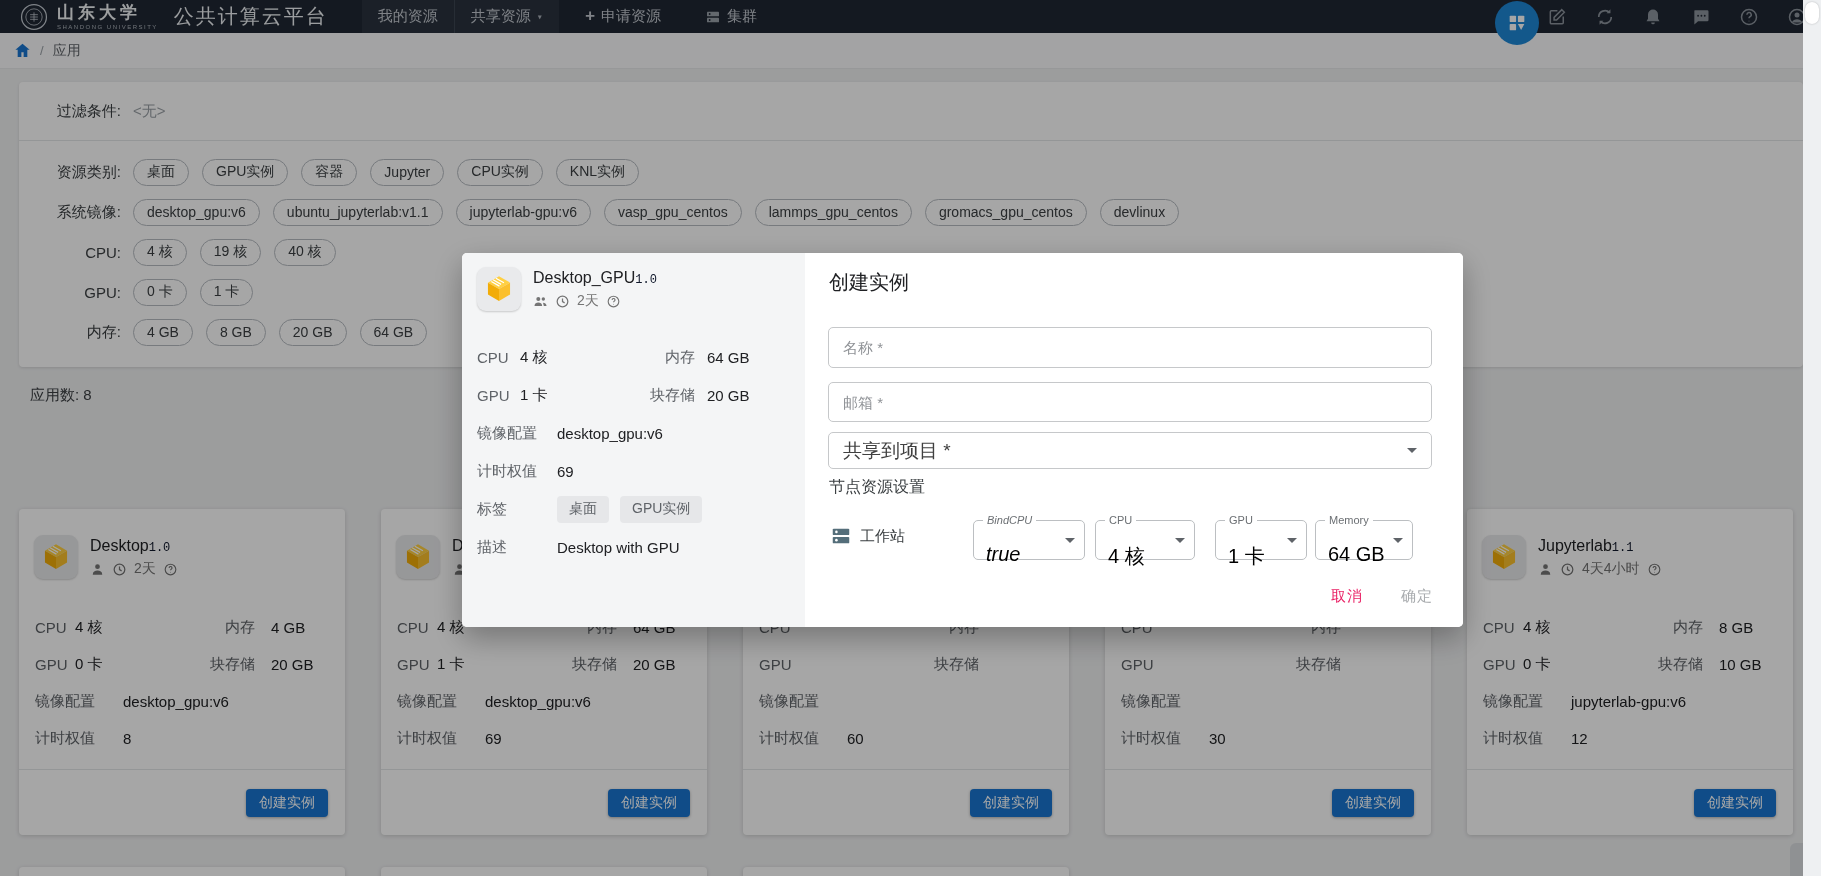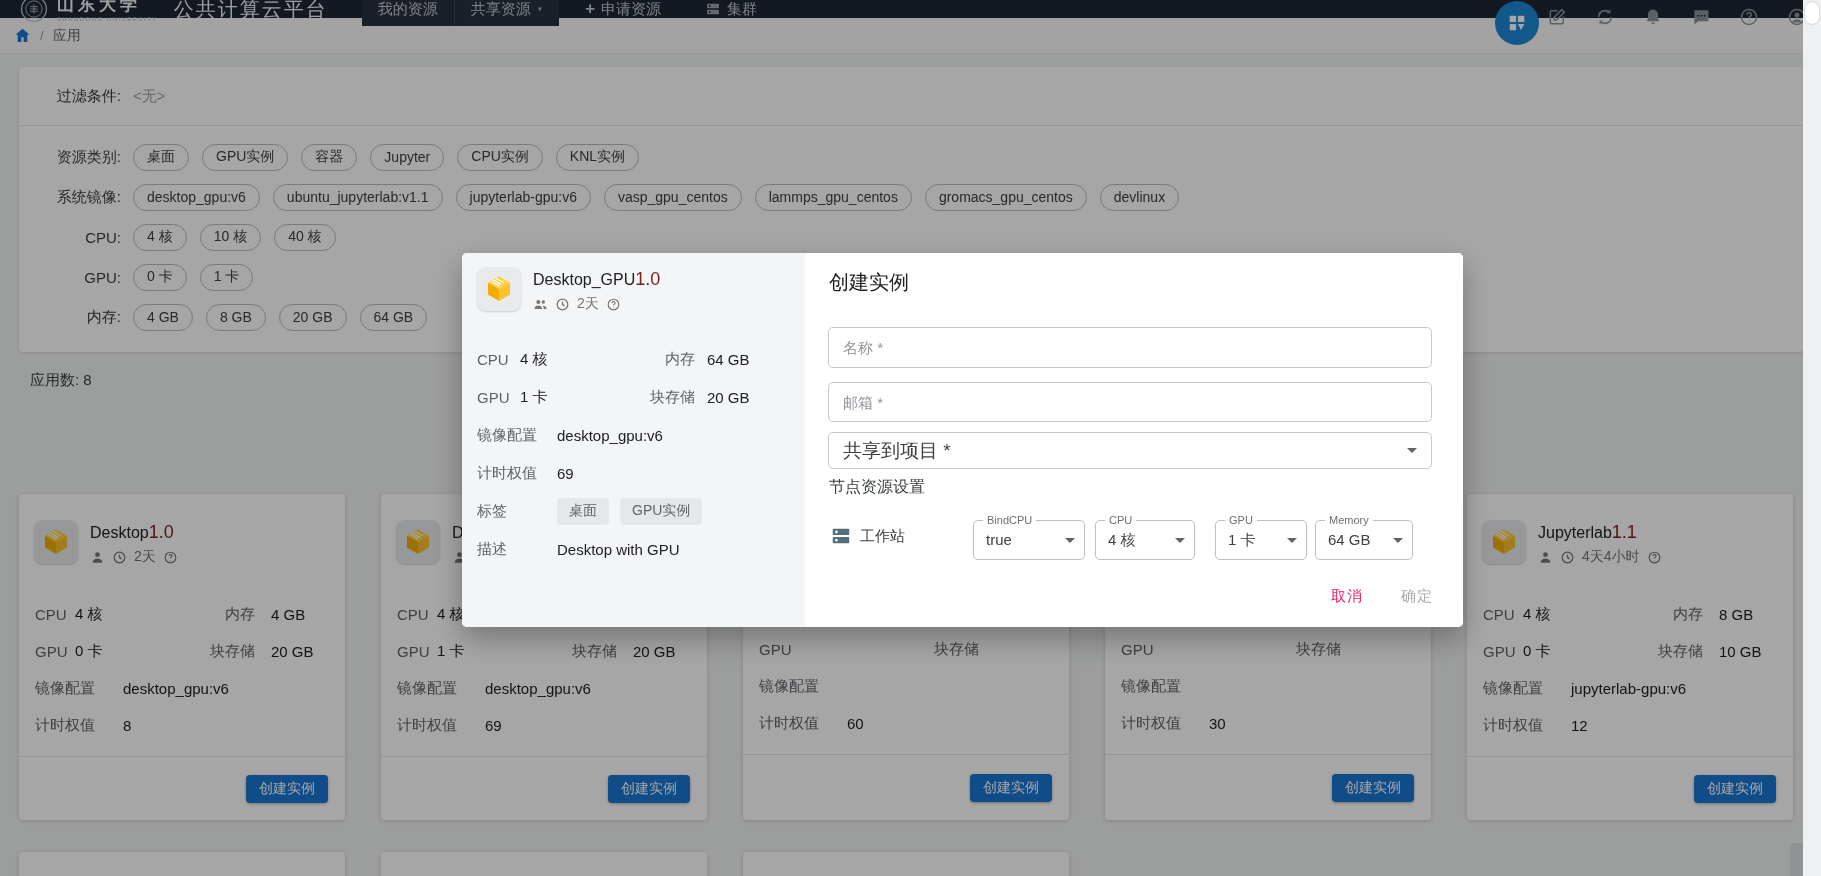--- a/index.html
+++ b/index.html
@@ -1,20 +1,20 @@
 <!DOCTYPE html>
 <html><head>
 <meta charset="utf-8">
 <style>
   * { margin:0; padding:0; box-sizing:border-box; }
   html,body { width:1821px; height:876px; overflow:hidden;
     font-family:"Liberation Sans","DejaVu Sans",sans-serif; background:#f0f1f2; }
 
   
-  .navbar { position:relative; height:18px; background:#1f2733; display:flex; align-items:center;
+  .navbar { position:relative; height:33px; background:#1f2733; display:flex; align-items:center;
     padding-left:20px; color:#d6dae0; z-index:10; }
   .seal { width:28px; height:28px; flex:0 0 auto; }
   .uni-block { display:flex; flex-direction:column; margin-left:9px; line-height:1; }
   .uni-cn { font-size:17px; font-weight:bold; color:#f2f4f6; letter-spacing:4px; }
   .uni-en { font-size:6px; color:#aeb4bc; letter-spacing:1.5px; margin-top:3px; }
   .platform-title { font-size:20px; color:#eef1f4; letter-spacing:2px; margin-left:16px; }
   .menu-group { display:flex; align-items:center; height:33px; background:#2a323e; margin-left:34px; }
   .menu-item { font-size:15px; color:#c3c8cf; padding:0 16px; height:33px; display:flex;
     align-items:center; gap:6px; cursor:pointer; text-decoration:none; white-space:nowrap;font-family:Liberation Mono, monospace; }
   .vdiv { width:1px; height:33px; background:#3c4document5; background:#3c4552; }
@@ -53,21 +53,21 @@
     grid-template-columns:repeat(5,326px); grid-auto-rows:326px; gap:32px 36px; }
   .card { background:#fff; border-radius:4px; box-shadow:0 1px 4px rgba(0,0,0,.16);
     display:flex; flex-direction:column; overflow:hidden; }
   .card-head { display:flex; align-items:flex-start; padding:26px 16px 0 15px; }
   .app-icon { width:44px; height:44px; border-radius:9px; background:#e9eaec; display:flex;
     align-items:center; justify-content:center; flex:0 0 auto; box-shadow:0 1px 2px rgba(0,0,0,.18); }
   .app-icon svg { width:34px; height:34px; }
   .head-txt { margin-left:12px; padding-top:2px; }
   .title-line { display:flex; align-items:baseline; }
   .card-title { font-size:16px; color:#202124; }
-  .card-ver { font-size:18px; color:#7f1d1d; }
+  .card-ver { font-size:12px; color:#0f172a;font-family:Liberation Mono, monospace; }
   .meta-line { display:flex; align-items:center; gap:7px; margin-top:5px; color:#757575; }
   .mi { width:15px; height:15px; color:#757575; }
   .m-dur { font-size:14px; color:#757575; }
   .card-body { padding:0 16px; margin-top:30px; }
   .srow { display:grid; grid-template-columns:40px 96px 1fr 74px; align-items:center; height:37px; }
   .srow.kv { display:flex; }
   .sl { font-size:15px; color:#5f6368; }
   .sl.sr { text-align:right; }
   .sl.wide { width:88px; flex:0 0 auto; }
   .sv { font-size:15px; color:#202124; }
@@ -109,23 +109,23 @@
   .dd-caret { width:0; height:0; border-left:5px solid transparent; border-right:5px solid transparent;
     border-top:5px solid #5f6368; }
   .section-title { position:absolute; left:24px; top:224px; font-size:16px; color:#3c4043; }
   .node-row { position:absolute; left:0; top:258px; width:100%; height:58px; }
   .node-ic { position:absolute; left:25px; top:14px; width:22px; height:22px; color:#546e7a; }
   .node-label { position:absolute; left:55px; top:16px; font-size:15px; color:#3c4043; }
   .fselect { position:absolute; top:9px; height:40px; border:1px solid #bcbfc2; border-radius:5px;
     background:#fff; cursor:pointer; }
   .fselect .flabel { position:absolute; top:-7px; left:9px; background:#fff; padding:0 4px;
     font-size:11px; color:#6b6f73; }
-  .fselect .fval { position:absolute; left:12px; top:10px; font-size:15px; color:#404040; white-space:nowrap; }
+  .fselect .fval { position:absolute; left:12px; top:22px; font-size:20px; color:#000000; white-space:nowrap; }
   .fselect .dd-caret { position:absolute; right:9px; top:17px; }
-  .fs-0 { left:168px; width:112px; }
+  .fs-0 { left:168px; width:112px;font-style:italic; }
   .fs-1 { left:290px; width:100px; }
   .fs-2 { left:410px; width:92px; }
   .fs-3 { left:510px; width:98px; }
   .actions { position:absolute; right:30px; top:334px; display:flex; gap:38px; }
   .btn-text { background:none; border:none; font-size:15px; font-weight:500; cursor:pointer;
     font-family:inherit; letter-spacing:1px;text-align:right; }
   .btn-cancel { color:#e91e63; }
   .btn-ok { color:#a8abae; }
 
   
@@ -277,21 +277,21 @@
             <span class="chip">lammps_gpu_centos</span>
             <span class="chip">gromacs_gpu_centos</span>
             <span class="chip">devlinux</span>
           </div>
       </div>
       <div class="frow">
         <span class="f-label">CPU:</span>
         <div class="chips">
 
         <span class="chip">4 核</span>
-            <span class="chip">10 核</span>
+            <span class="chip">19 核</span>
             <span class="chip">40 核</span>
           </div>
       </div>
       <div class="frow">
         <span class="f-label">GPU:</span>
         <div class="chips">
 
         <span class="chip">0 卡</span>
             <span class="chip">1 卡</span>
           </div>

